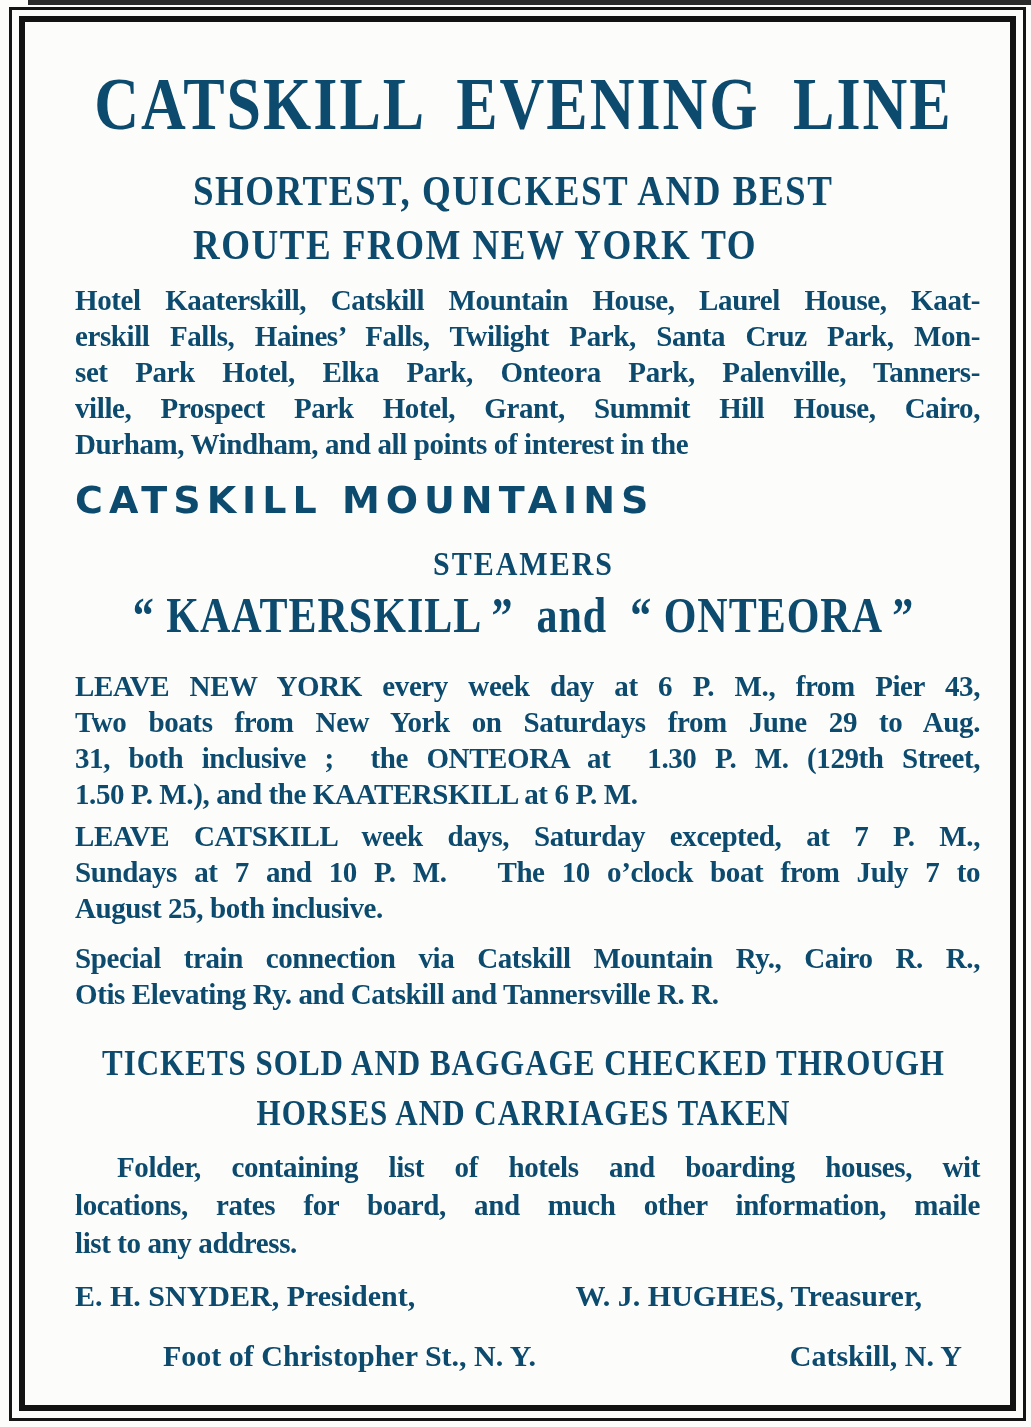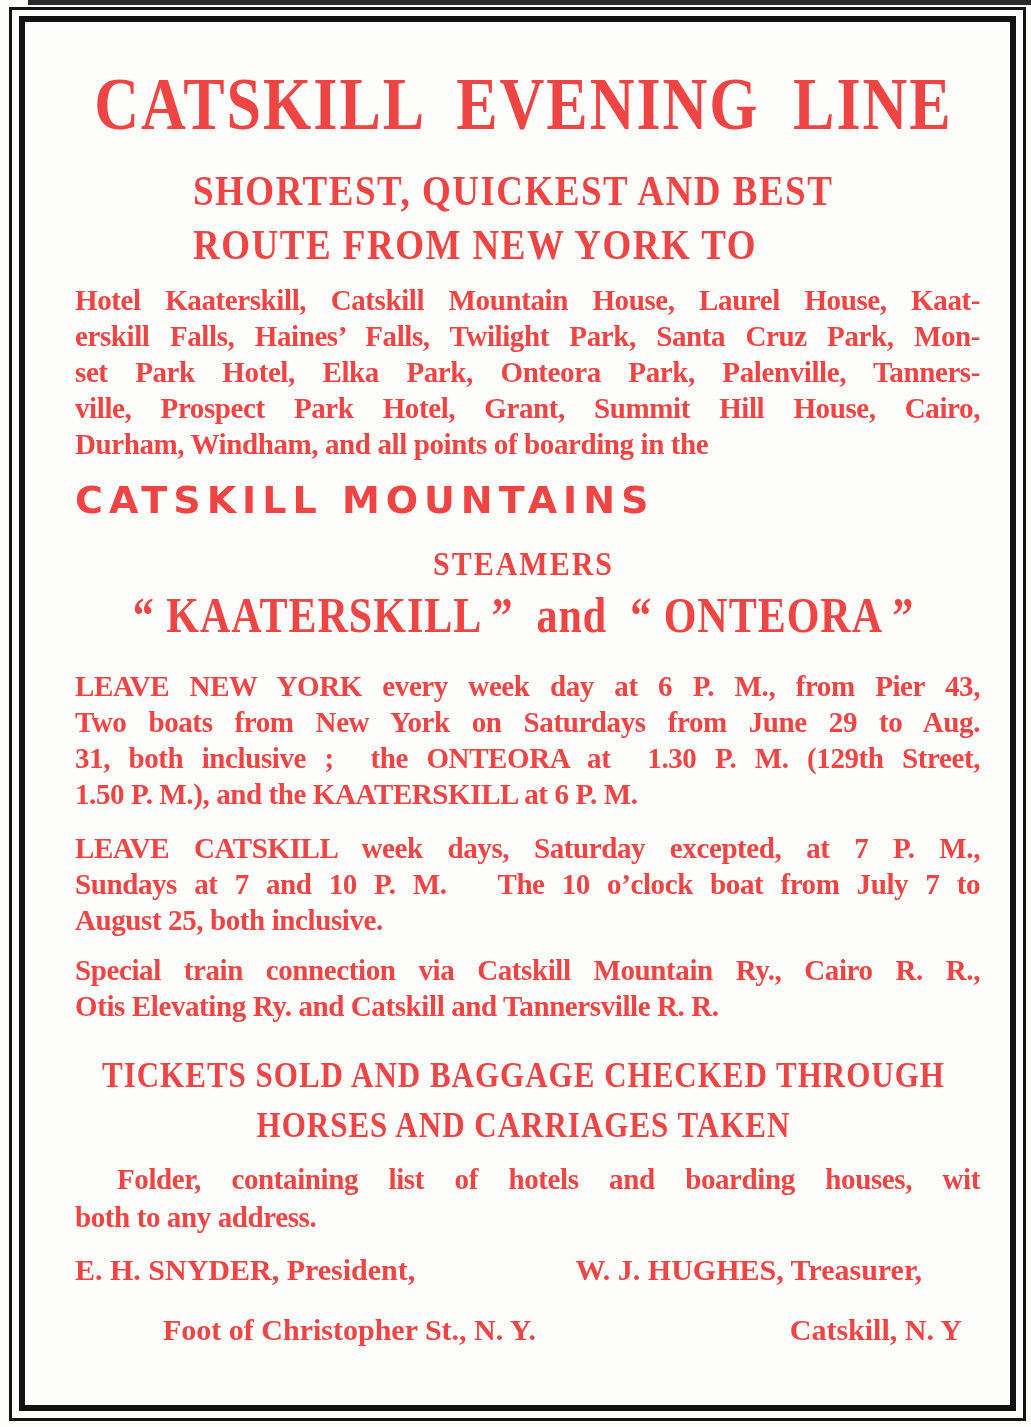--- a/index.html
+++ b/index.html
@@ -1,20 +1,20 @@
 <!DOCTYPE html>
 <html><head>
 <meta charset="utf-8">
 <style>
   html,body{margin:0;padding:0;background:#ffffff;}
   .sheet{
     position:relative;
     width:1031px;height:1427px;
     background:#fcfcfa;
-    color:#ef4444;
+    color:#0c4a6e;
     overflow:hidden;
     font-family:"Liberation Serif", serif;
   }
   
   .scan-edge{
     position:absolute;top:0;left:28px;right:0;height:5px;
     background:#131313;opacity:.9;
   }
   .outer-frame{
     position:absolute;inset:7px 5px 6px 9px;
@@ -62,21 +62,21 @@
     letter-spacing:2px;text-align:center;
     transform:scaleY(1.15);transform-origin:50% 0;
   }
   .steamers-names{
     margin:6px 0 0 0;
     font:bold 42px/52px "Liberation Serif", serif;
     letter-spacing:1px;text-align:center;white-space:pre-wrap;
     transform:scaleY(1.2);transform-origin:50% 0;
   }
   .leave-ny{margin-top:32px;}
-  .leave-catskill{margin-top:18px;}
+  .leave-catskill{margin-top:6px;}
   .special-train{margin-top:14px;}
   .tickets{
     margin:26px 0 0 0;
     font:bold 31px/44px "Liberation Serif", serif;
     letter-spacing:1px;text-align:center;
     transform:scaleY(1.15);transform-origin:50% 0;
   }
   .tickets div{white-space:nowrap;}
   .folder{margin-top:22px;line-height:38px;}
   .officers{
@@ -103,21 +103,21 @@
       <div class="subtitle cond115">
         <div>SHORTEST, QUICKEST AND BEST</div>
         <div>ROUTE FROM NEW YORK TO</div>
       </div>
 
       <div class="par destinations">
         <span class="jline">Hotel Kaaterskill, Catskill Mountain House, Laurel House, Kaat-</span>
         <span class="jline">erskill Falls, Haines’ Falls, Twilight Park, Santa Cruz Park, Mon-</span>
         <span class="jline">set Park Hotel, Elka Park, Onteora Park, Palenville, Tanners-</span>
         <span class="jline">ville, Prospect Park Hotel, Grant, Summit Hill House, Cairo,</span>
-        <span class="jline last">Durham, Windham, and all points of boarding in the</span>
+        <span class="jline last">Durham, Windham, and all points of interest in the</span>
       </div>
 
       <div class="mountains">CATSKILL MOUNTAINS</div>
 
       <div class="steamers-label">STEAMERS</div>
       <div class="steamers-names">“ KAATERSKILL ”  and  “ ONTEORA ”</div>
 
       <div class="par leave-ny">
         <span class="jline">LEAVE NEW YORK every week day at 6 P. M., from Pier 43,</span>
         <span class="jline">Two boats from New York on Saturdays from June 29 to Aug.</span>
@@ -136,21 +136,22 @@
         <span class="jline last">Otis Elevating Ry. and Catskill and Tannersville R. R.</span>
       </div>
 
       <div class="tickets">
         <div>TICKETS SOLD AND BAGGAGE CHECKED THROUGH</div>
         <div>HORSES AND CARRIAGES TAKEN</div>
       </div>
 
       <div class="par folder">
         <span class="jline indent1">Folder, containing list of hotels and boarding houses, wit</span>
-        <span class="jline last">both to any address.</span>
+        <span class="jline">locations, rates for board, and much other information, maile</span>
+        <span class="jline last">list to any address.</span>
       </div>
 
       <div class="officers">
         <div class="officer-row row1">
           <span class="left">E. H. SNYDER, President,</span>
           <span class="right">W. J. HUGHES, Treasurer,</span>
         </div>
         <div class="officer-row row2">
           <span class="left">Foot of Christopher St., N. Y.</span>
           <span class="right">Catskill, N. Y</span>

